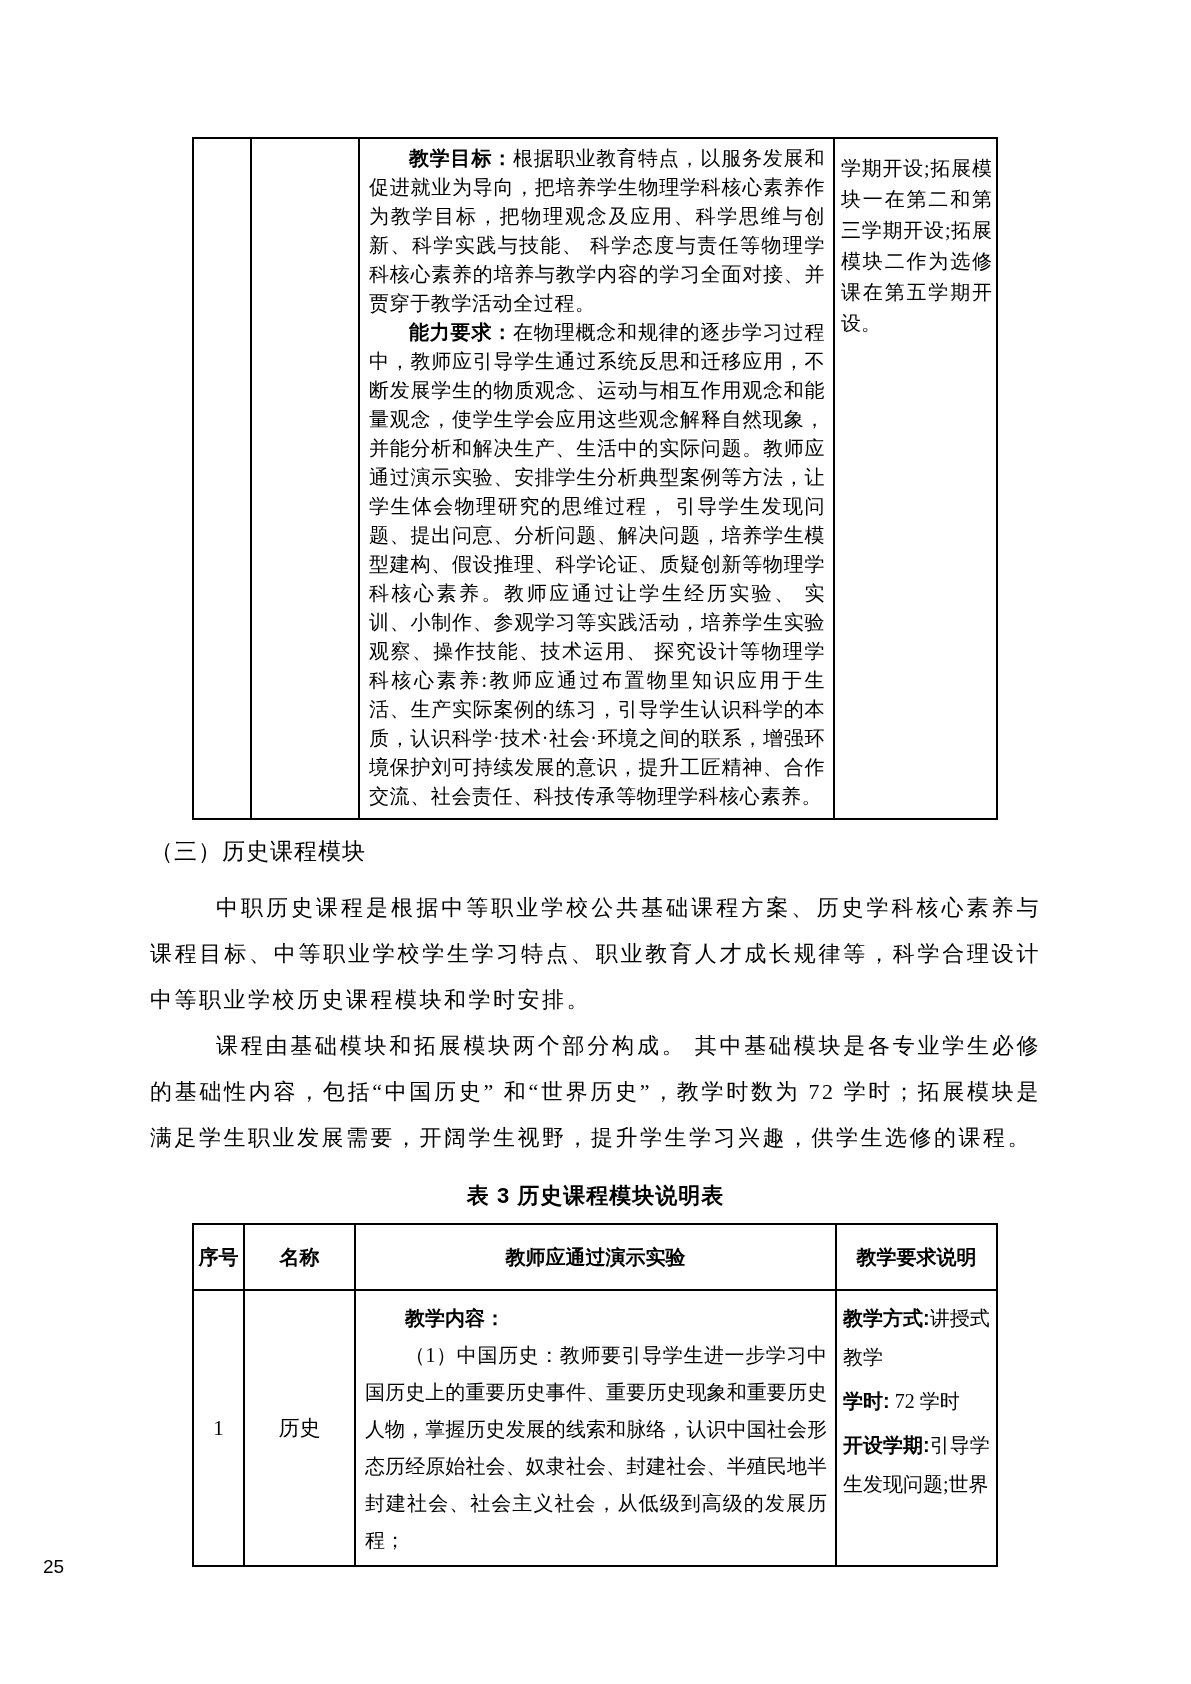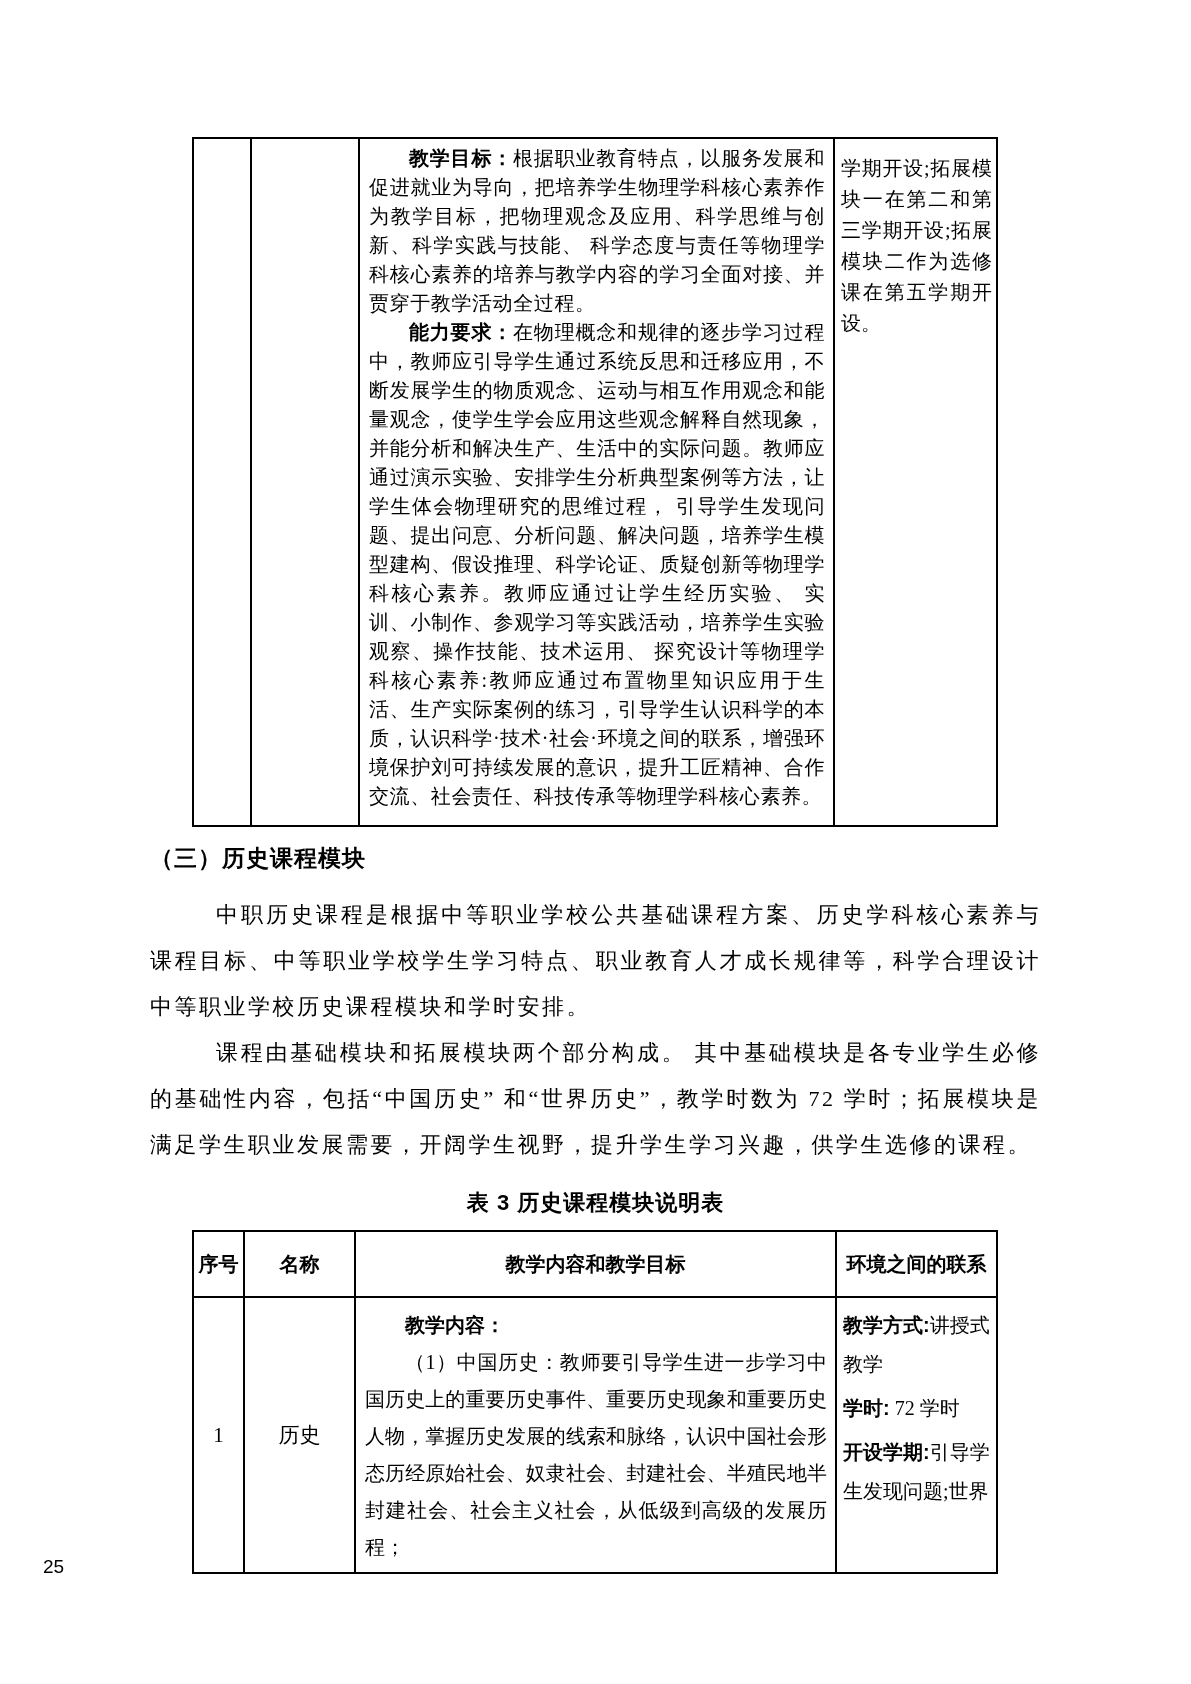--- a/index.html
+++ b/index.html
@@ -9,28 +9,28 @@
     color:#000; font-family:"Liberation Serif", serif; overflow:hidden;
   }
   .content { position:absolute; left:150px; top:137px; width:891px; }
 
   table.t { border-collapse:collapse; table-layout:fixed; margin-left:42px; width:804px; }
   .t td, .t th { border:2px solid #000; vertical-align:top; }
 
   
   .t1 col.w1 { width:58px; } .t1 col.w2 { width:108px; }
   .t1 col.w3 { width:475px; } .t1 col.w4 { width:163px; }
-  .t1 .cell-main { padding:5px 8px 14px 9px; font-size:20px; line-height:29px;
+  .t1 .cell-main { padding:5px 8px 7px 9px; font-size:20px; line-height:29px;
                    letter-spacing:0.6px; text-align:justify;margin-left:16px; }
   .t1 .cell-main p { text-indent:2em; }
   .t1 .cell-req { padding:14px 4px 6px 6px; font-size:20px; line-height:31px; text-align:justify; }
   b.lead, b.lead2 { font-family:"Liberation Sans", sans-serif; font-weight:bold; }
 
   
-  .sec-h { font-family:"Liberation Sans", sans-serif; font-size:23px; font-weight:bold;
+  .sec-h { font-family:"Liberation Sans", sans-serif; font-size:23px; font-weight:normal;
            letter-spacing:1px; margin-top:16px; }
   .body-p { font-size:22px; line-height:46px; letter-spacing:2.5px;
             text-align:justify; text-indent:3em; margin-top:18px; }
   .body-p + .body-p { margin-top:0; }
 
   
   .tbl-title { font-family:"Liberation Sans", sans-serif; font-size:22px; font-weight:bold;
                text-align:center; letter-spacing:1px; margin:20px 0 12px 0; }
 
   
@@ -84,22 +84,22 @@
       <colgroup>
           <col class="v1">
           <col class="v2">
           <col class="v3">
           <col class="v4">
         </colgroup>
       <tbody>
         <tr>
           <th>序号</th>
           <th>名称</th>
-          <th>教学内容和教学目标</th>
-          <th>环境之间的联系</th>
+          <th>教师应通过演示实验</th>
+          <th>教学要求说明</th>
         </tr>
         <tr>
           <td class="cell-center">1</td>
           <td class="cell-center">历史</td>
           <td class="cell-main2">
             <p><b class="lead2">教学内容：</b></p>
             <p>（1）中国历史：教师要引导学生进一步学习中国历史上的重要历史事件、重要历史现象和重要历史人物，掌握历史发展的线索和脉络，认识中国社会形态历经原始社会、奴隶社会、封建社会、半殖民地半封建社会、社会主义社会，从低级到高级的发展历程；</p>
           </td>
           <td class="cell-req2">
             <p class="req-item"><b class="lead2">教学方式:</b><span>讲授式教学</span></p>

